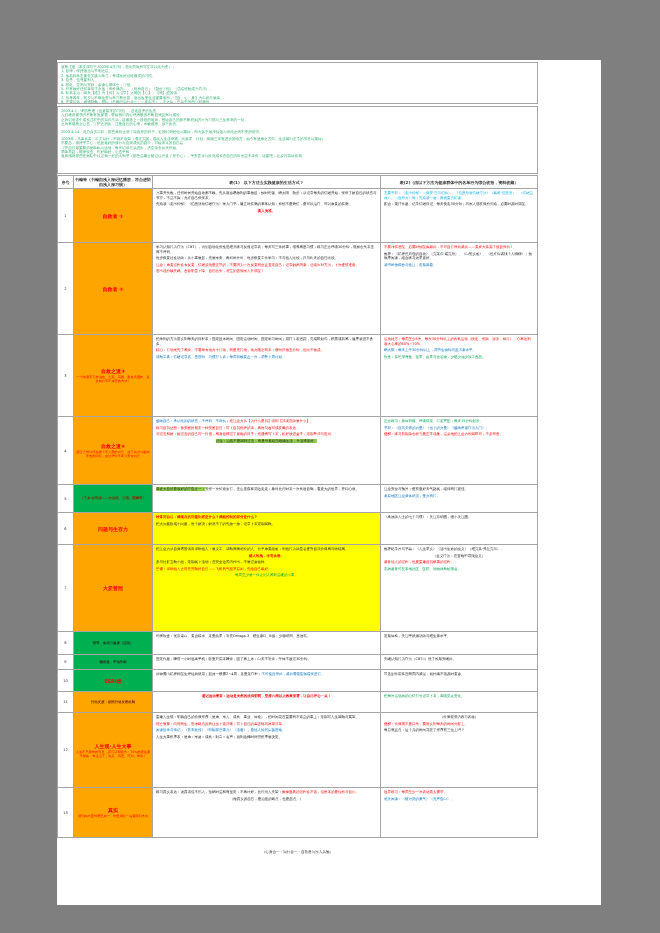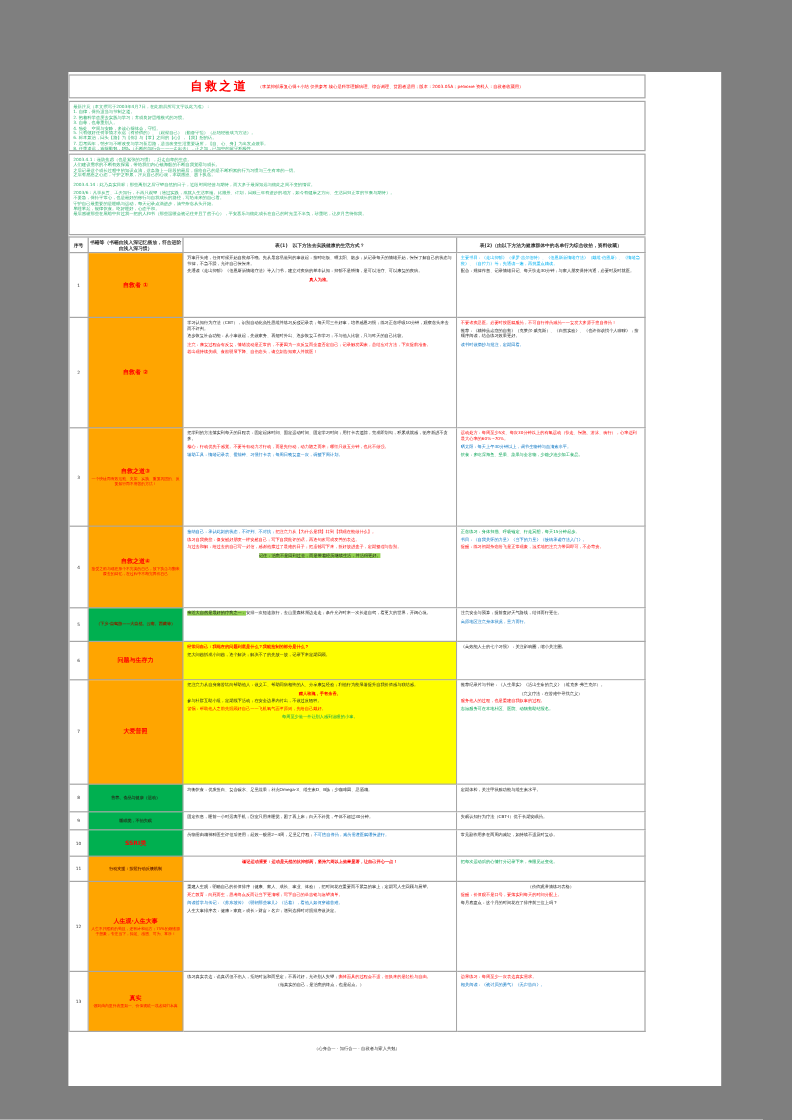--- a/index.html
+++ b/index.html
@@ -37,24 +37,20 @@
   .bg-orange{background:var(--orange);} .bg-green{background:var(--green);}
   .bg-yellow{background:var(--yellow);} .bg-white{background:#fff;}
   .t-red{color:var(--red);} .t-dr{color:#7B2D00;} .t-dark{color:#1f3a1f;}
   #footerLine{width:481px;text-align:center;font-size:3.6px;color:#333;margin-top:12px;}
 </style>
 </head>
 <body>
 
 <div id="page">
 
-  <div id="titleBox" class="box">
-    <span class="ttl">自救之道</span>
-    <span class="sub">（李某抑郁康复心得+小结 仅供参考 核心是科学理解病理、综合调理、贫困者适用；版本：2003.05A；резюме 资料人：自救者收藏用）</span>
-  </div>
 
   <div id="notesA" class="box">
       <div class="noteline">最新注意（本文撰写于2003年4月7日，在此前后所写文字以此为准）：</div>
       <div class="noteline">1. 自律，保持适当与节制之道。</div>
       <div class="noteline">2. 抱着科学态度去实践与学习；养成良好思维模式的习惯。</div>
       <div class="noteline">3. 自尊，也尊重别人。</div>
       <div class="noteline">4. 独处、空间与安静，多读心得体会，守恒。</div>
       <div class="noteline">5. 只有做好任何事情才永远（有价值的）、（观察自己）（勤奋守恒）（总结经验成为方法）。</div>
       <div class="noteline">6. 标本兼治，回头【路】为【你】与【常】之间的【心】，【我】想的话。</div>
       <div class="noteline">7. 思考四年，朝夕与不断改变与学习新思路，适当改变生活重要场所，【自、心、身】为出发点做事。</div>

